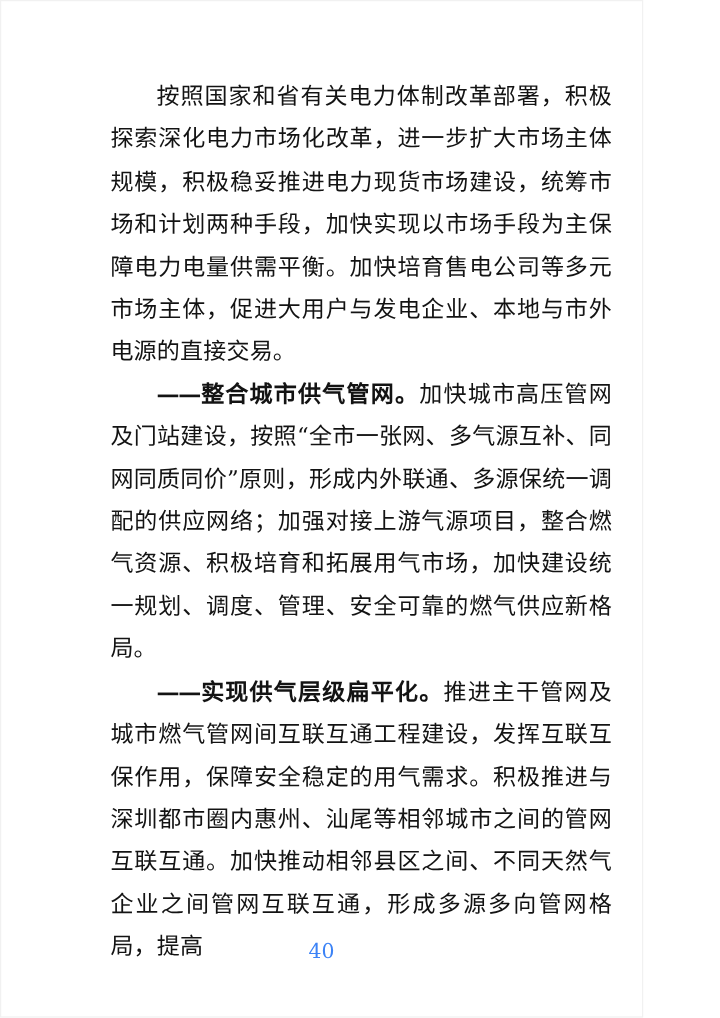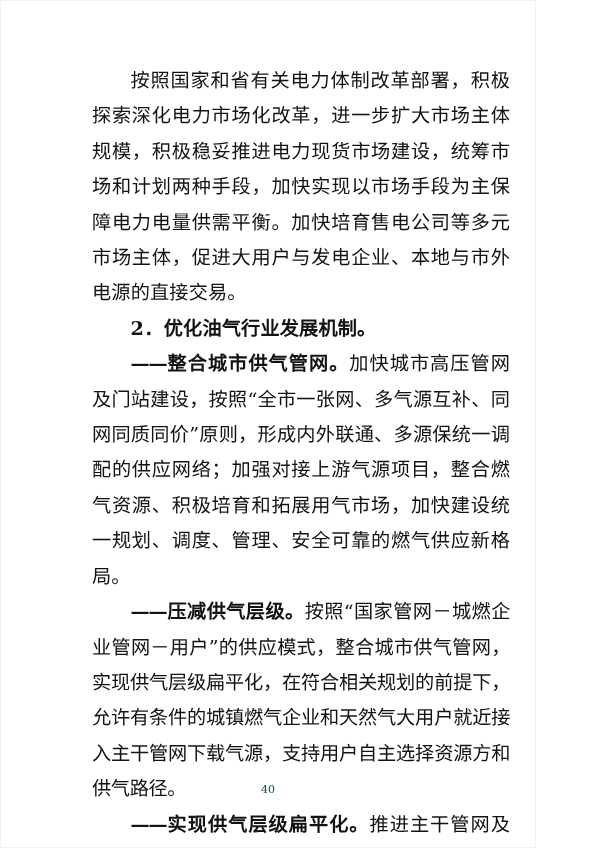--- a/index.html
+++ b/index.html
@@ -53,39 +53,37 @@
   .dash {
     font-weight: bold;
     letter-spacing: -1px;
   }
   #page-number {
     position: absolute;
     left: 0;
     right: 0;
     top: 782px;
     text-align: center;
-    font-size: 11px;
-    color: #14532d;
+    font-size: 17px;
+    color: #3b82f6;
     font-family: "DejaVu Serif", "Liberation Serif", serif;
   }
 </style>
 </head>
 <body>
 
 <div id="page">
 
   <div id="content">
 
     <p class="para">按照国家和省有关电力体制改革部署，积极探索深化电力市场化改革，进一步扩大市场主体规模，积极稳妥推进电力现货市场建设，统筹市场和计划两种手段，加快实现以市场手段为主保障电力电量供需平衡。加快培育售电公司等多元市场主体，促进大用户与发电企业、本地与市外电源的直接交易。</p>
 
-    <p class="para"><span class="numlead">2．</span><span class="lead">优化油气行业发展机制。</span></p>
 
     <p class="para"><span class="dash">——</span><span class="lead">整合城市供气管网。</span><span>加快城市高压管网及门站建设，按照“全市一张网、多气源互补、同网同质同价”原则，形成内外联通、多源保统一调配的供应网络；加强对接上游气源项目，整合燃气资源、积极培育和拓展用气市场，加快建设统一规划、调度、管理、安全可靠的燃气供应新格局。</span></p>
 
-    <p class="para tight"><span class="dash">——</span><span class="lead">压减供气层级。</span><span>按照“国家管网－城燃企业管网－用户”的供应模式，整合城市供气管网，实现供气层级扁平化，在符合相关规划的前提下，允许有条件的城镇燃气企业和天然气大用户就近接入主干管网下载气源，支持用户自主选择资源方和供气路径。</span></p>
 
     <p class="para"><span class="dash">——</span><span class="lead">实现供气层级扁平化。</span><span>推进主干管网及城市燃气管网间互联互通工程建设，发挥互联互保作用，保障安全稳定的用气需求。积极推进与深圳都市圈内惠州、汕尾等相邻城市之间的管网互联互通。加快推动相邻县区之间、不同天然气企业之间管网互联互通，形成多源多向管网格局，提高</span></p>
 
   </div>
 
   <div id="page-number">40</div>
 
 </div>
 
 </body></html>

